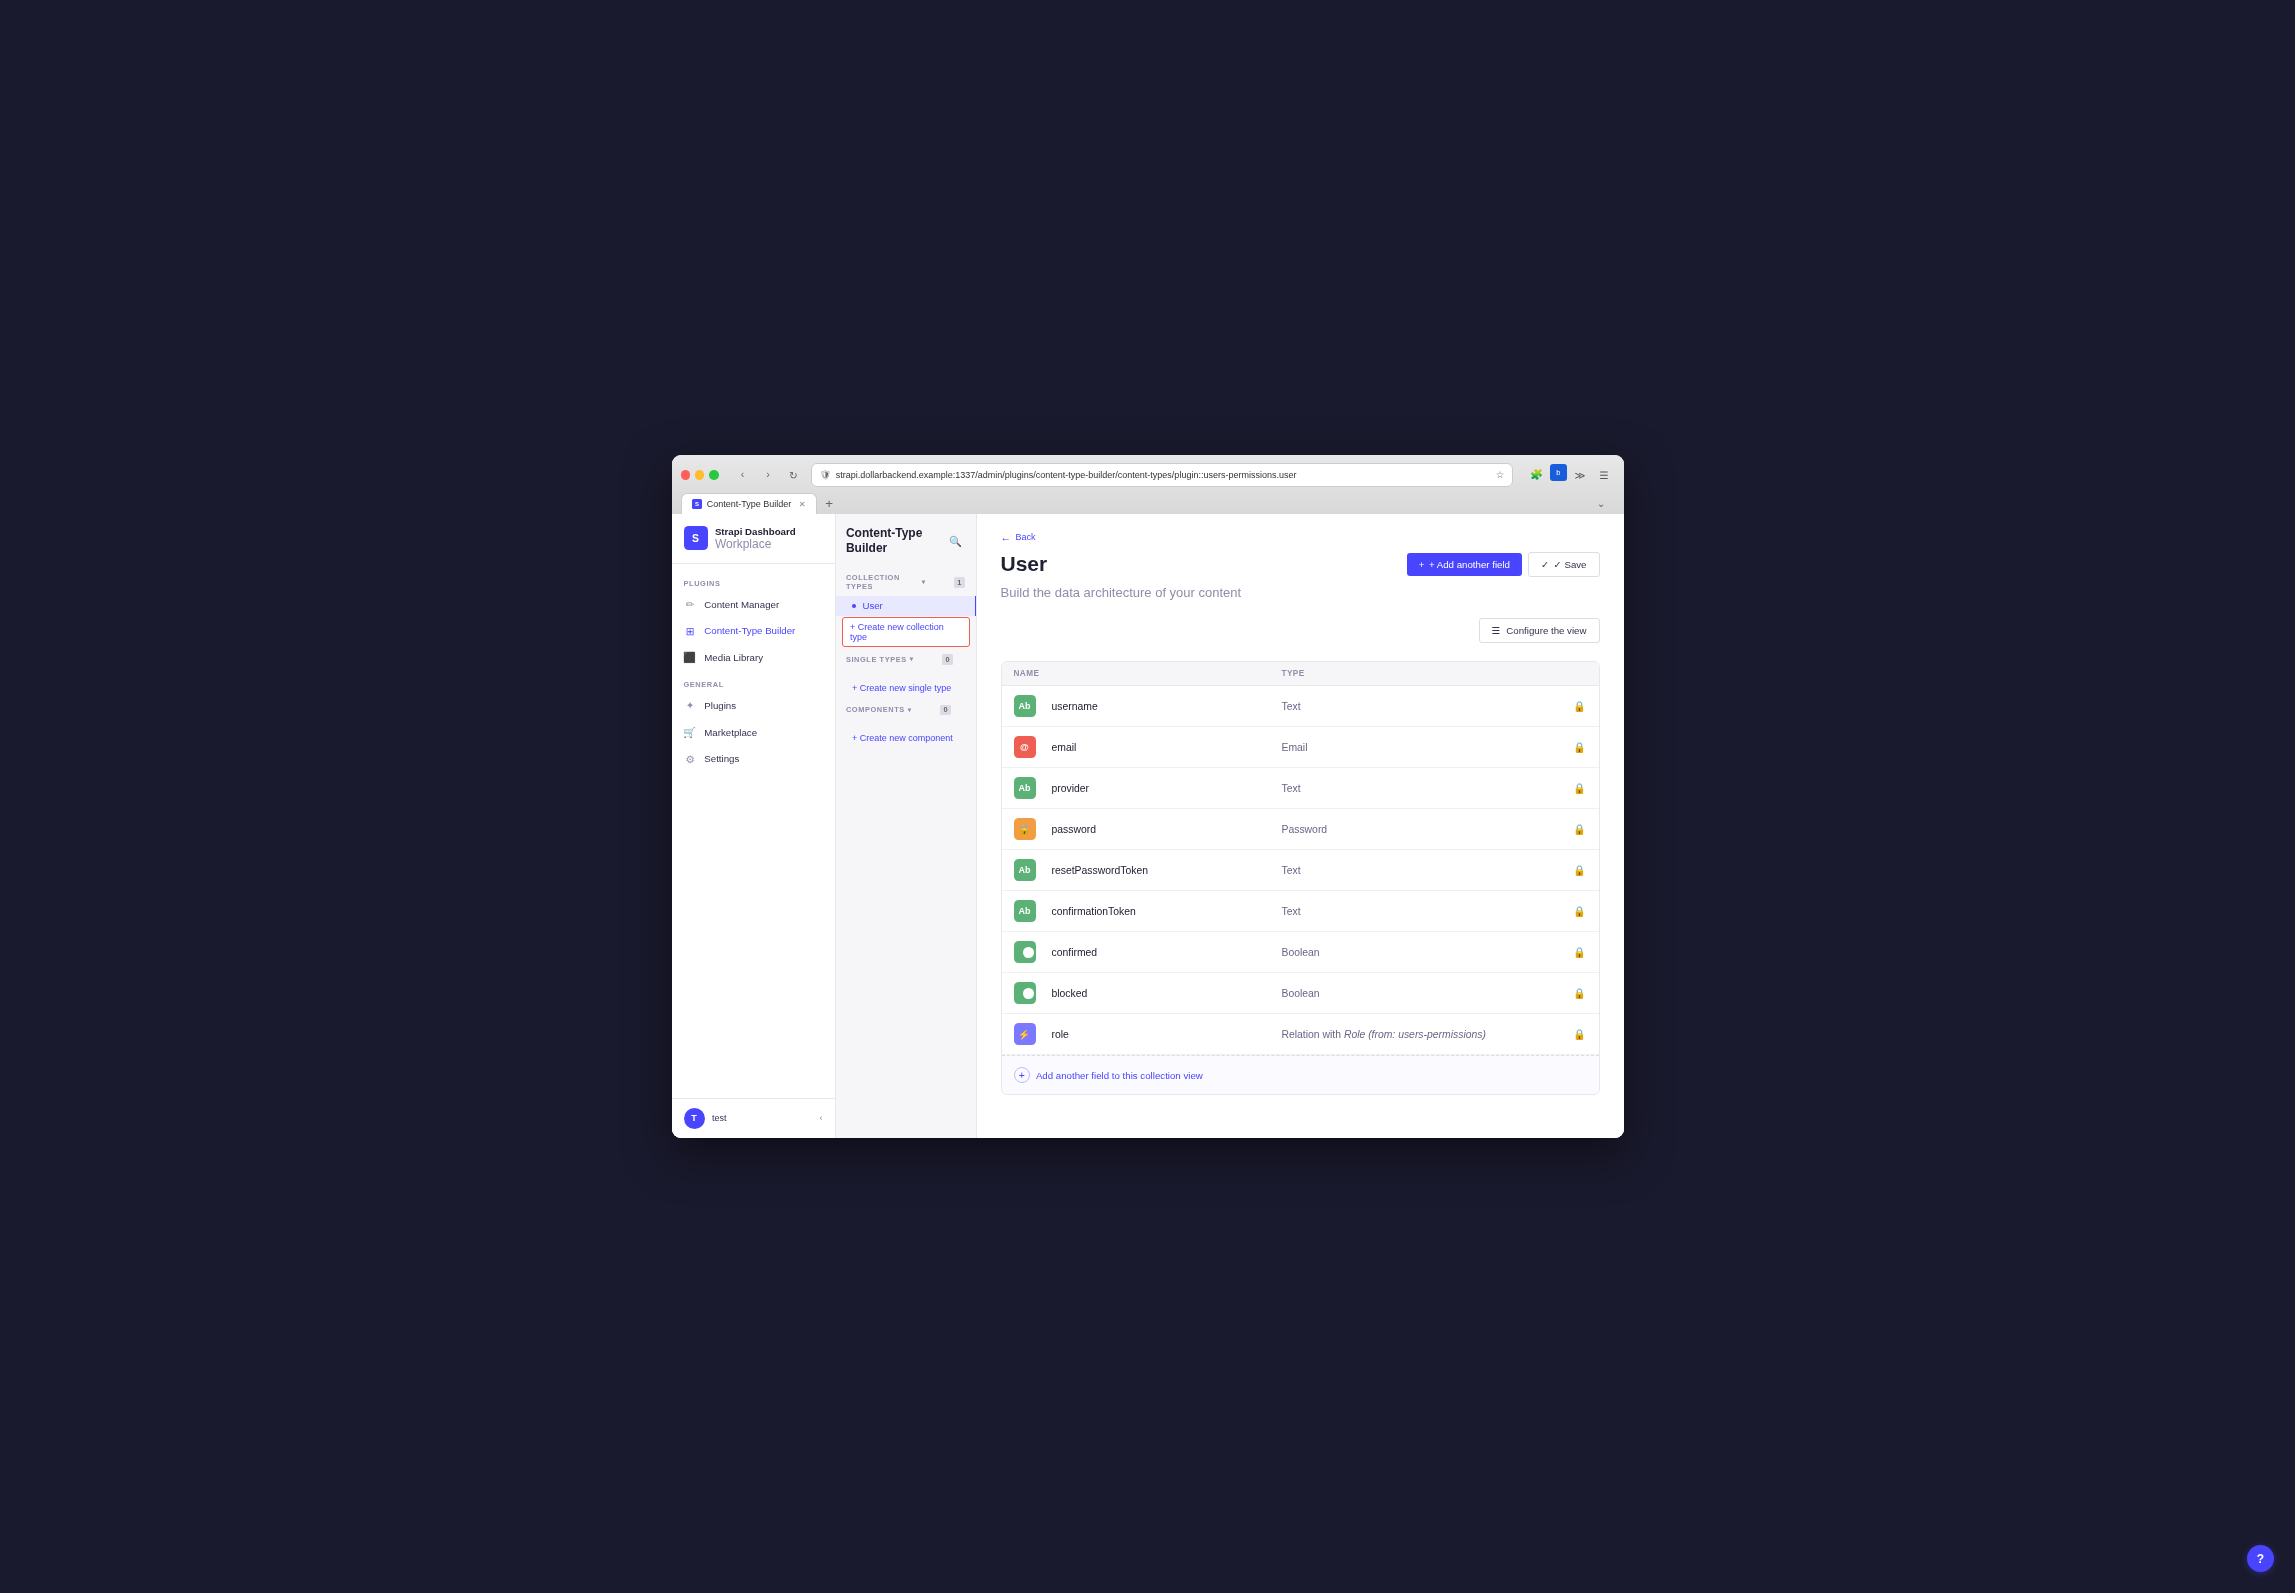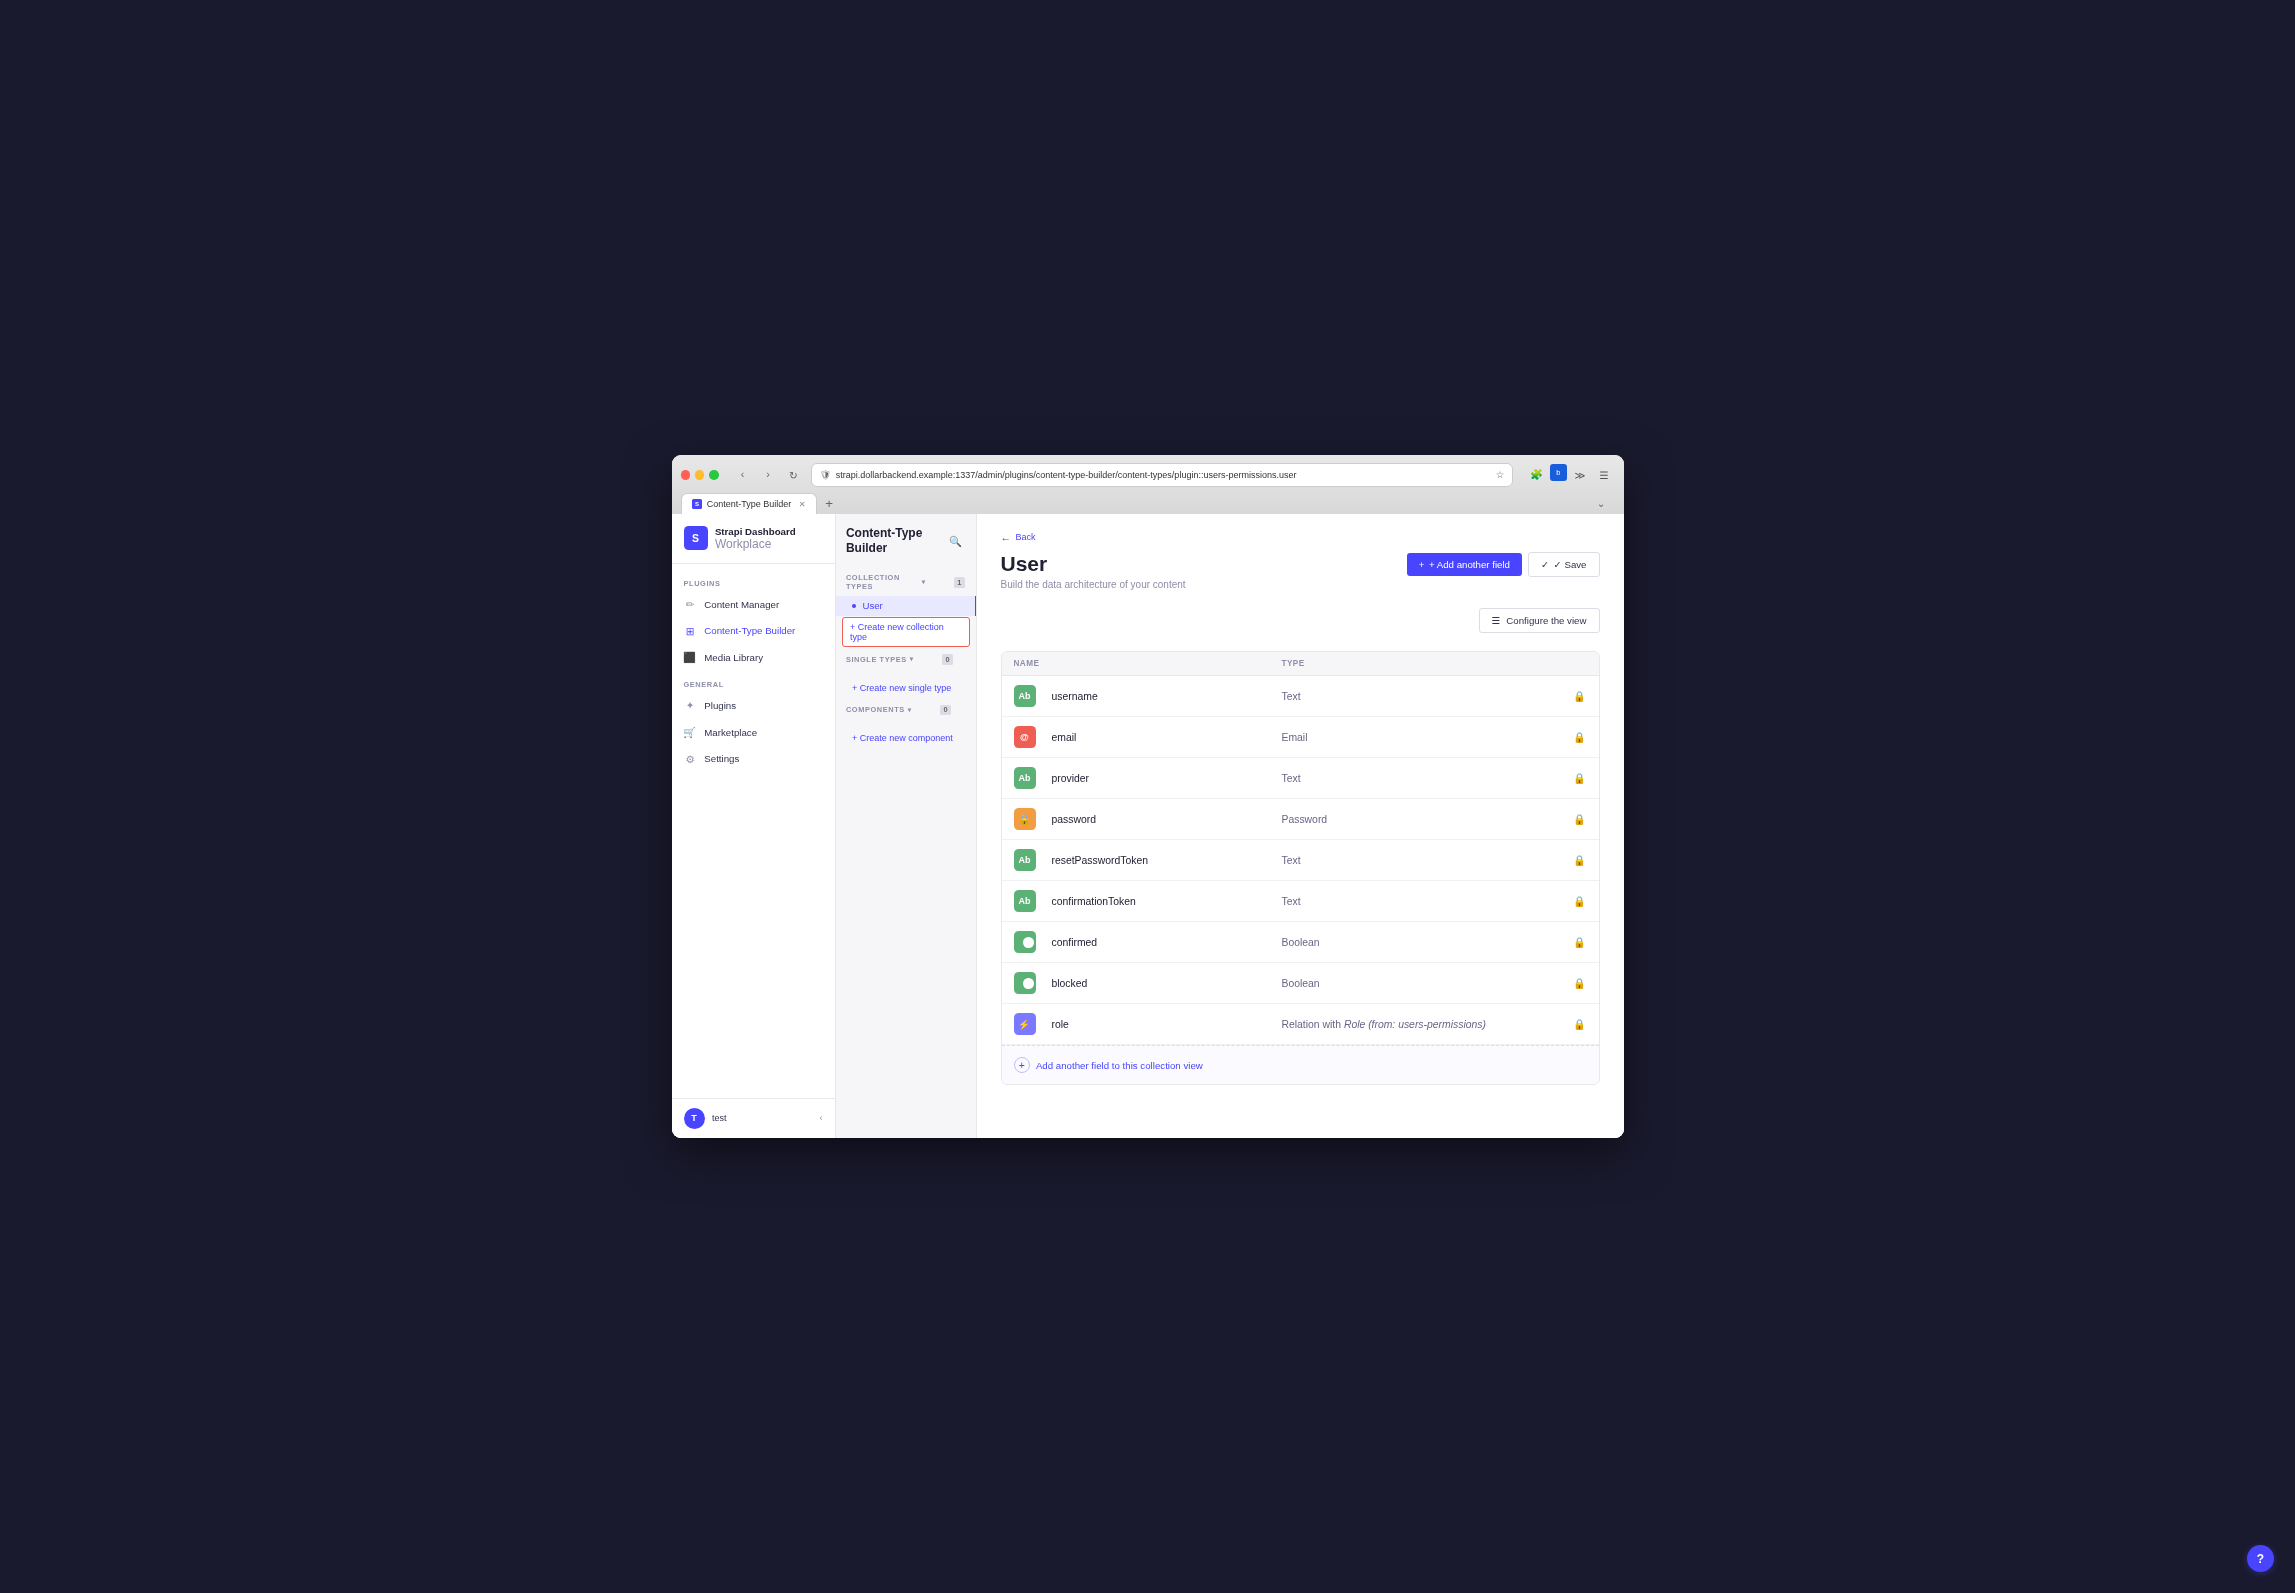--- a/index.html
+++ b/index.html
@@ -83,21 +83,21 @@
     .ctb-add-item.highlighted { background: white; border: 1.5px solid #ee5e52; border-radius: 3px; margin: 1.5px 6px; padding: 3.7px 7.4px; width: auto; }
 
     
     .main-content { flex: 1; display: flex; flex-direction: column; overflow: hidden; background: white; }
     .main-inner { flex: 1; padding: 18px 24px; overflow-y: auto; }
     .back-link { display: flex; align-items: center; gap: 4.5px; font-size: 9px; color: #4945ff; cursor: pointer; margin-bottom: 9px; text-decoration: none; }
     .back-link .arrow { font-size: 10.4px; }
     .page-header { display: flex; align-items: flex-start; justify-content: space-between; margin-bottom: 18px; }
     .page-title-block { }
     .page-title { font-size: 21px; font-weight: 600; color: #212134; }
-    .page-subtitle { font-size: 10px; color: #8e8ea9; margin-top: 3px; }
+    .page-subtitle { font-size: 13px; color: #8e8ea9; margin-top: 9px; }
     .header-actions { display: flex; gap: 6px; align-items: center; }
     .btn-primary { display: flex; align-items: center; gap: 4.5px; padding: 6px 12px; background: #4945ff; color: white; border: none; border-radius: 3px; font-size: 9.7px; cursor: pointer; font-weight: 500; }
     .btn-secondary { display: flex; align-items: center; gap: 4.5px; padding: 6px 12px; background: white; color: #32324d; border: 0.7px solid #dcdce4; border-radius: 3px; font-size: 9.7px; cursor: pointer; font-weight: 500; }
 
     .configure-view-btn { display: flex; align-items: center; gap: 6px; padding: 6px 12px; background: white; color: #32324d; border: 0.7px solid #dcdce4; border-radius: 3px; font-size: 9.7px; cursor: pointer; float: right; margin-bottom: 9px; }
 
     
     .fields-table { width: 100%; border: 0.7px solid #e8e8e8; border-radius: 6px; overflow: hidden; }
     .table-header { display: grid; grid-template-columns: 1fr 1fr 37px; background: #f6f6f9; border-bottom: 0.7px solid #e8e8e8; padding: 7.4px 12px; }
     .table-header-cell { font-size: 8.2px; font-weight: 700; color: #8e8ea9; text-transform: uppercase; letter-spacing: 0.05em; }

